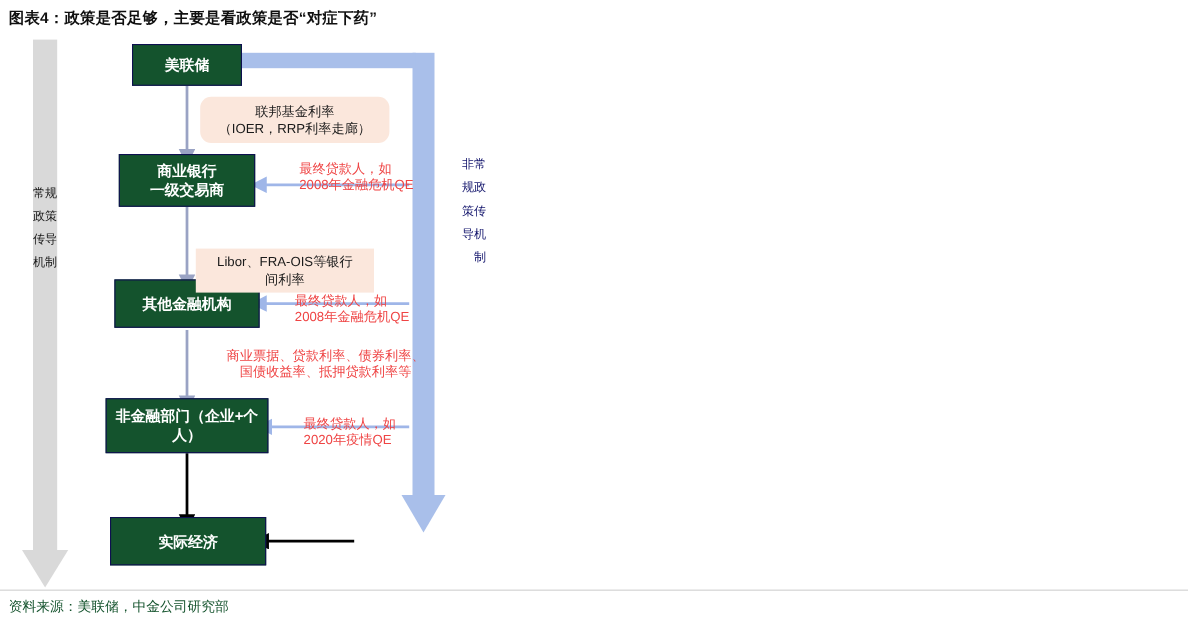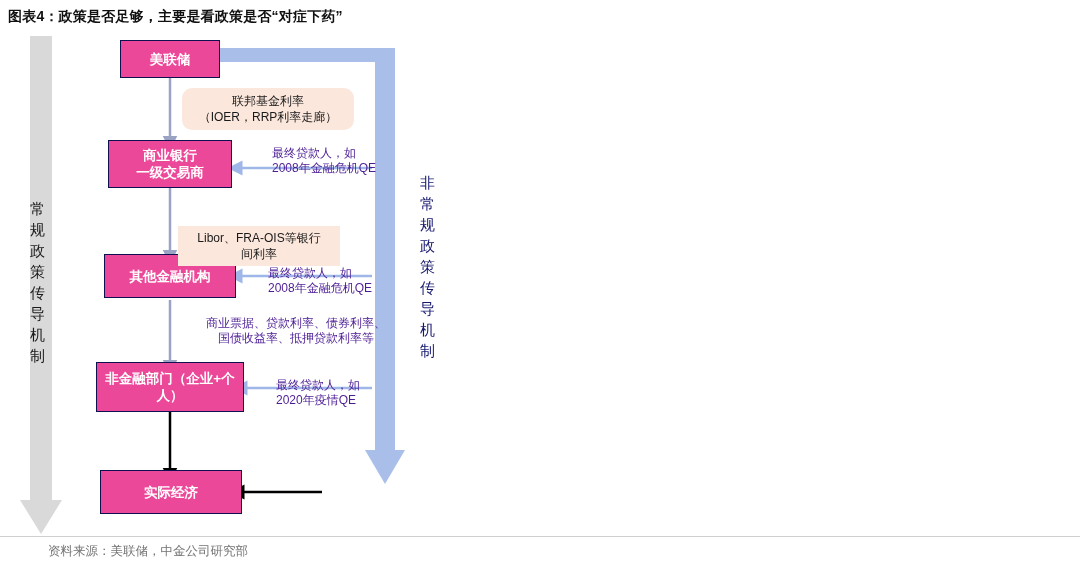--- a/index.html
+++ b/index.html
@@ -28,37 +28,36 @@
     font-weight: bold;
     color: #101010;
     letter-spacing: 0.2px;
     white-space: nowrap;
   }
   .source {
     position: absolute;
     left: 8px;
     top: 543px;
     font-size: 12.5px;
-    color: #737373;
+    color: #14532d;
     white-space: nowrap;
-    margin-left: 40px;
   }
   .rule-line {
     position: absolute;
     left: 0px;
     top: 536px;
     width: 1080px;
     height: 1px;
     background: #cfcfcf;
   }
 
   
   .box {
     position: absolute;
-    background: #ec4899;
+    background: #14532d;
     border: 1px solid #0e1050;
     color: #ffffff;
     font-weight: bold;
     font-size: 13.5px;
     line-height: 17px;
     display: flex;
     align-items: center;
     justify-content: center;
     text-align: center;
     box-sizing: border-box;
@@ -76,38 +75,37 @@
     align-items: center;
     justify-content: center;
     text-align: center;
     box-sizing: border-box;
     padding: 3px 6px;
   }
 
   
   .plain {
     position: absolute;
-    color: #4c1d95;
+    color: #ef4444;
     font-size: 12px;
     line-height: 15px;
     text-align: center;
     box-sizing: border-box;
     white-space: pre-line;
   }
 
   
   .vlabel {
     position: absolute;
-    font-size: 15px;
+    font-size: 11px;
     line-height: 21px;
     color: #1a1a1a;
-    text-align: left;
+    text-align: right;
     width: 22px;
     word-break: break-all;
-    margin-top: 32px;
   }
   .vlabel.blue {
     color: #16186e;
     font-weight: normal;
   }
 
   .svg-layer {
     position: absolute;
     left: 0;
     top: 0;

